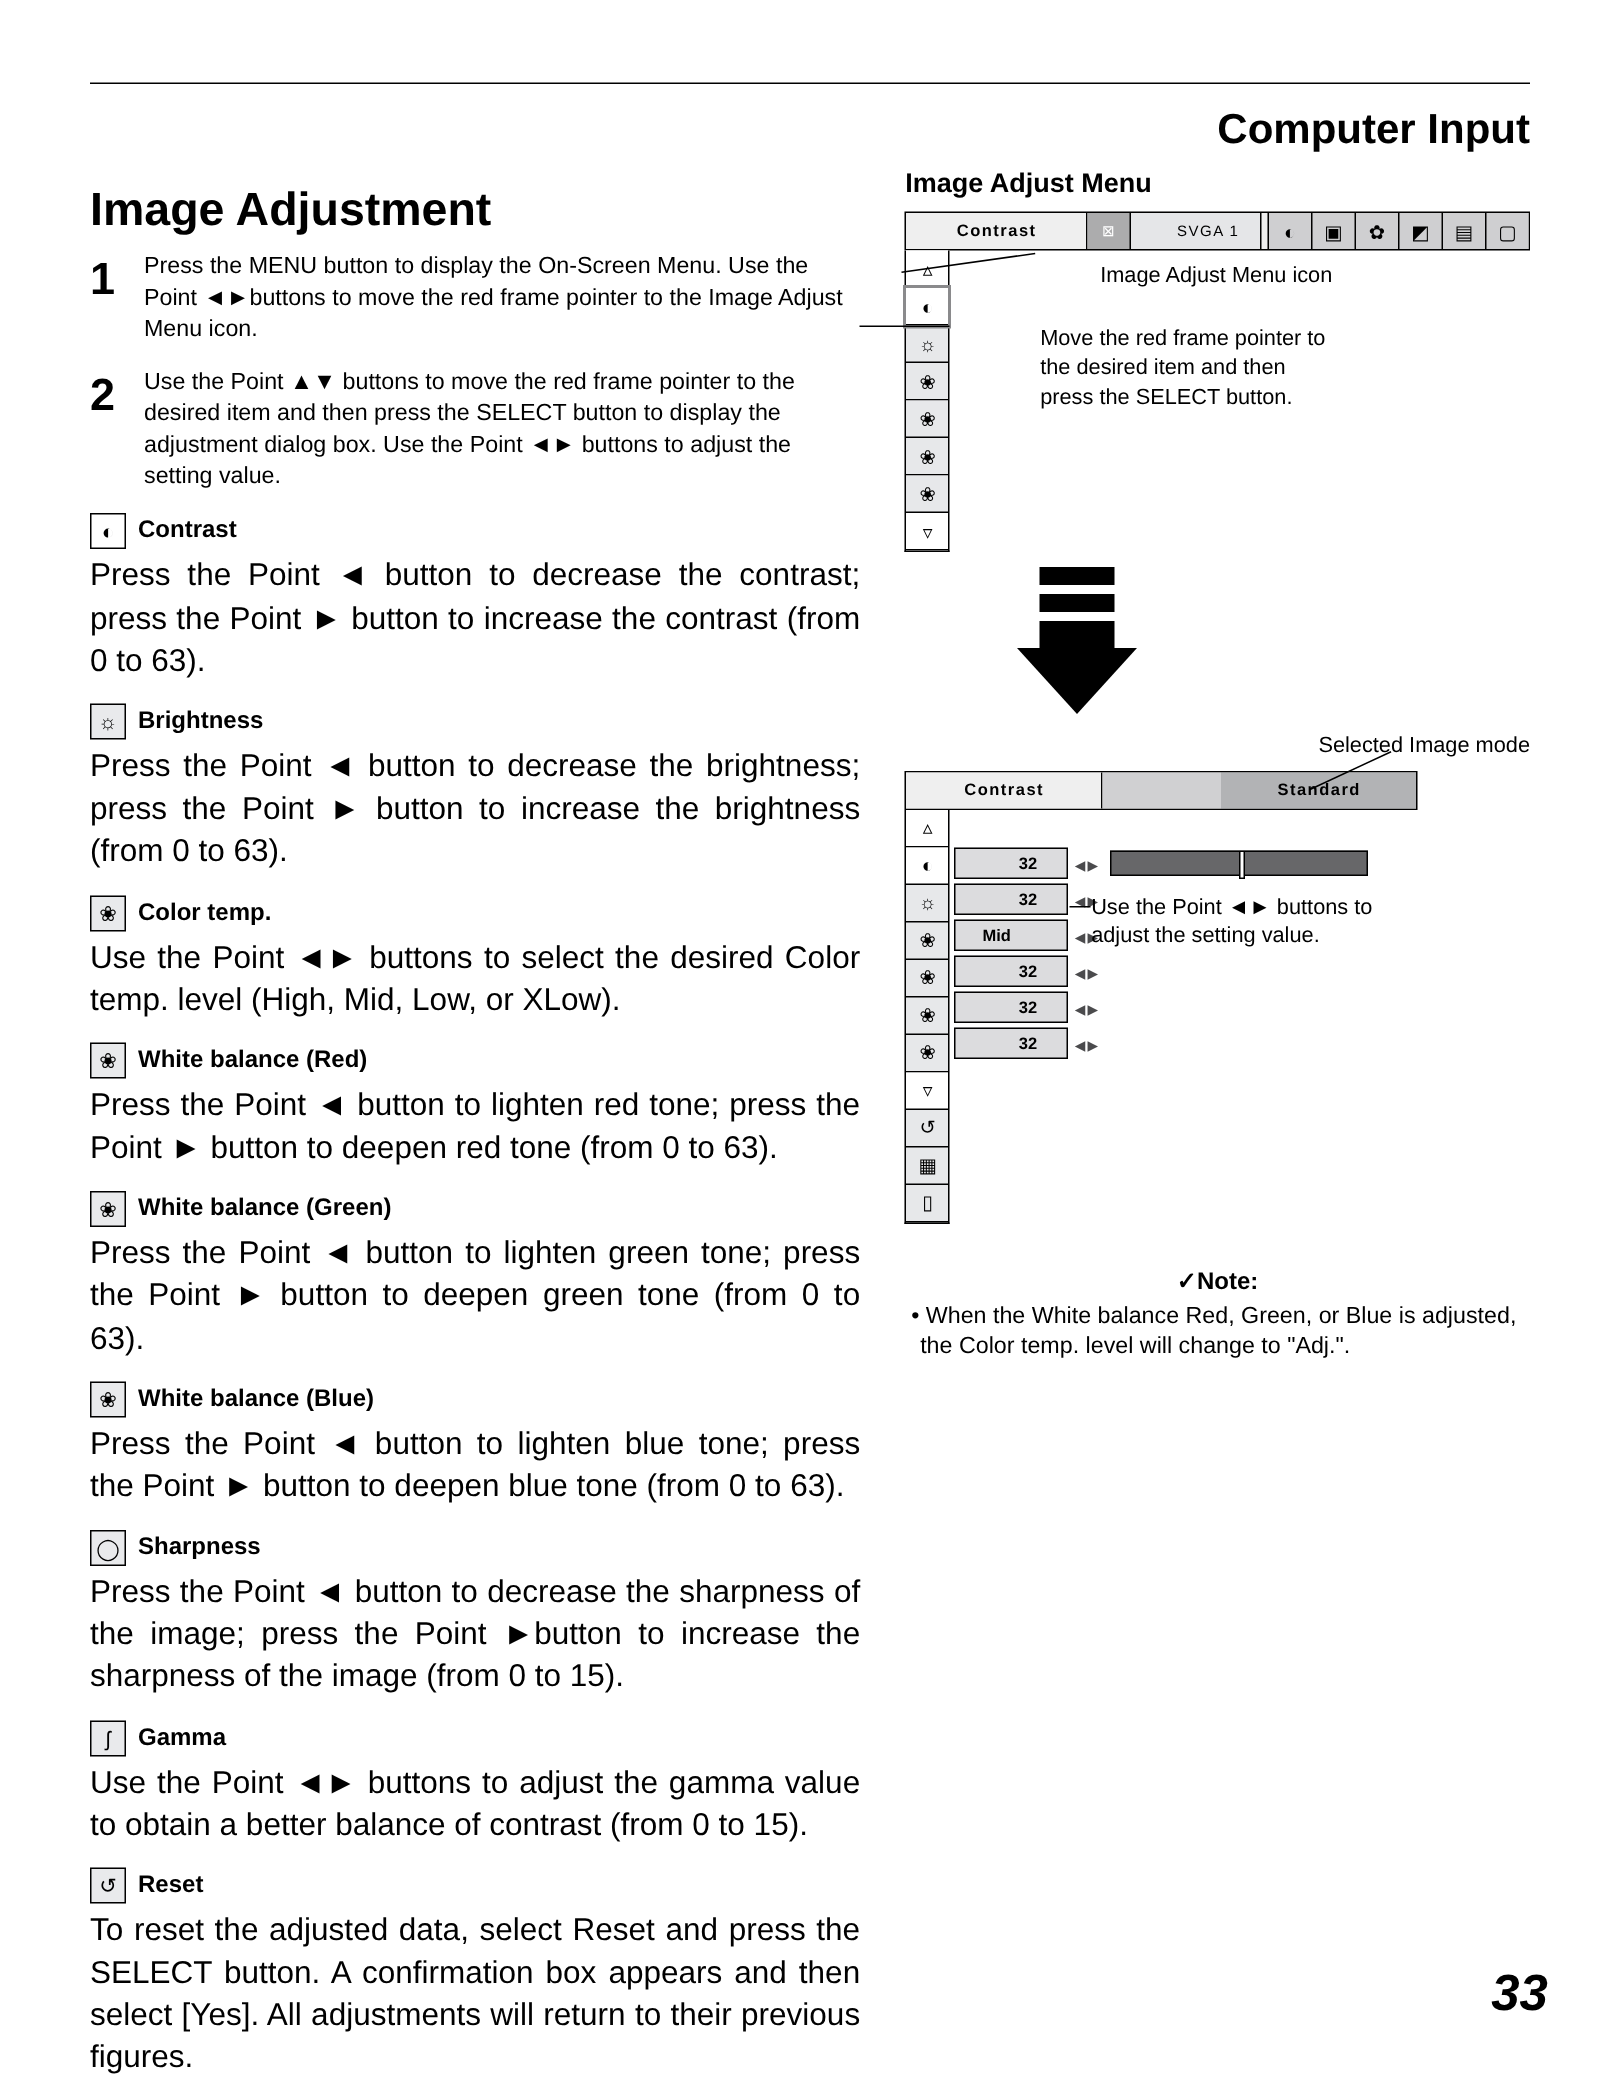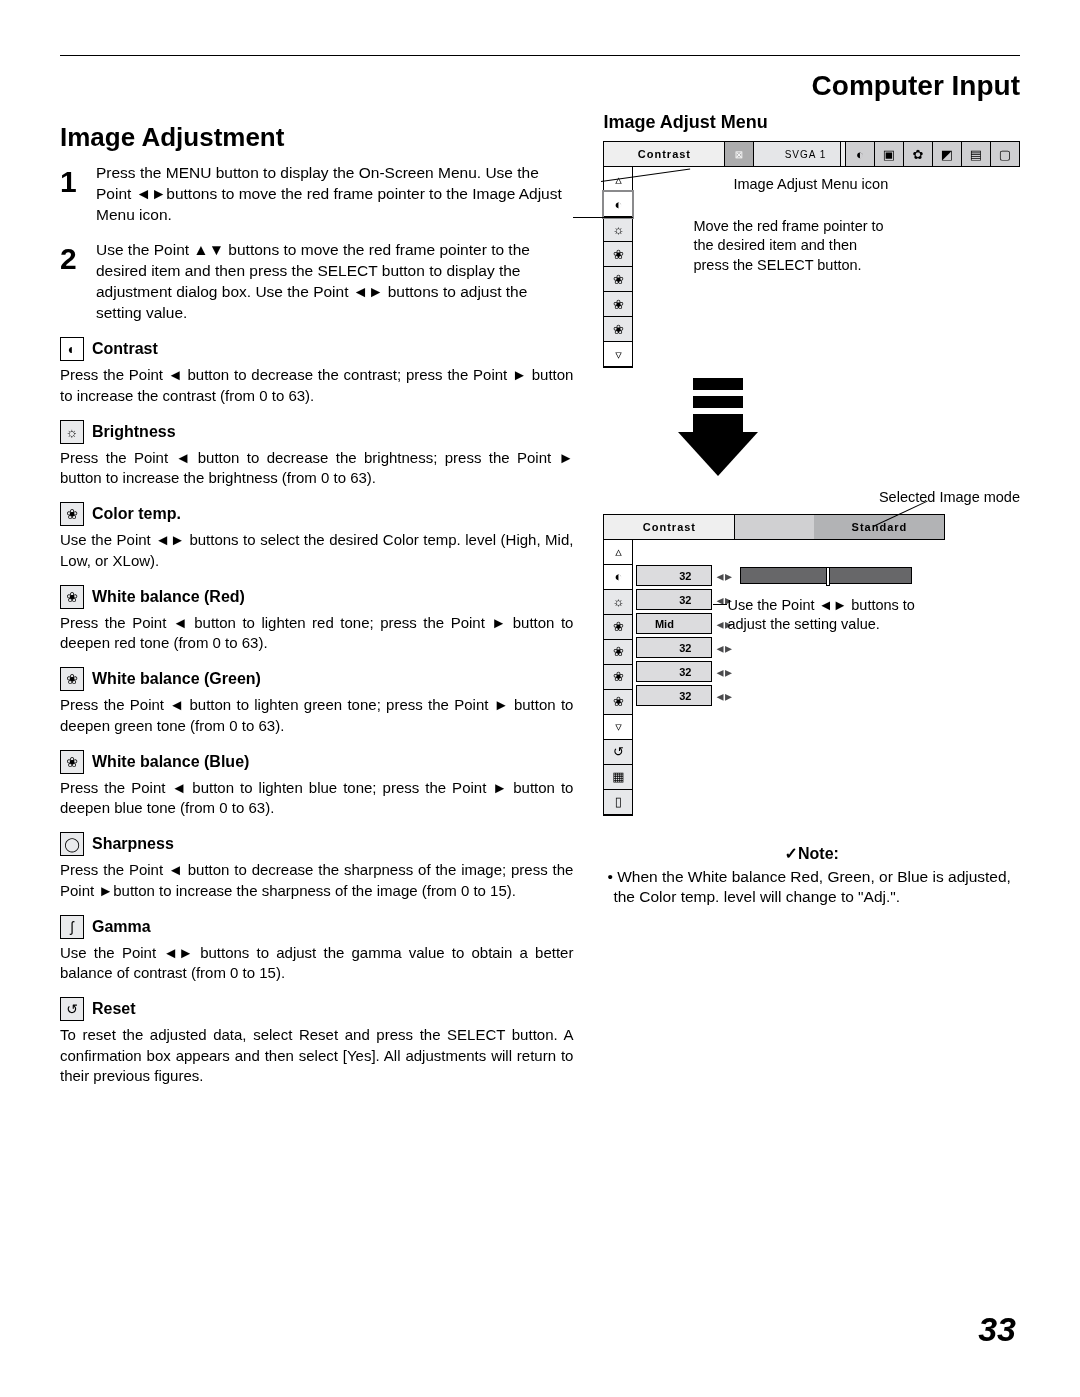--- a/index.html
+++ b/index.html
@@ -5,32 +5,32 @@
   html, body { margin:0; padding:0; }
   body { font-family: Arial, Helvetica, sans-serif; color:#000; background:#fff; }
   .page { width:1080px; height:1397px; position:relative; box-sizing:border-box; padding:55px 60px 40px 60px; }
   .rule { border-top:1.5px solid #000; margin:0 0 8px 0; }
   .header-row { display:flex; justify-content:flex-end; align-items:baseline; }
   .header-title { font-size:28px; font-weight:bold; margin-top:6px; }
   .main { display:flex; gap:30px; margin-top:10px; }
   .left-col { width:530px; }
   .right-col { width:430px; }
 
-  .section-title { font-size:26px; font-weight:bold; margin:10px 0 10px 0; }
+  .section-title { font-size:31px; font-weight:bold; margin:10px 0 10px 0; }
 
   .step { display:flex; align-items:flex-start; margin:4px 0 14px 0; }
   .step-num { font-size:30px; font-weight:bold; width:36px; line-height:1; padding-top:4px; }
   .step-text { flex:1; font-size:15.5px; line-height:1.35; }
 
   .item { margin:14px 0 4px 0; }
   .item-head { display:flex; align-items:center; gap:8px; margin-bottom:4px; }
   .item-icon { width:22px; height:22px; border:1px solid #000; display:flex; align-items:center; justify-content:center; font-size:14px; background:#fff; }
   .item-icon.gray { background:#e9eaec; }
   .item-title { font-size:16px; font-weight:bold; }
-  .item-body { font-size:15px; line-height:1.35; text-align:justify; }
+  .item-body { font-size:21px; line-height:1.35; text-align:justify; }
 
   .right-heading { font-size:18px; font-weight:bold; margin-top:0; margin-bottom:8px; }
 
   .menu-bar { display:flex; align-items:stretch; border:1px solid #000; height:24px; background:#eee; }
   .menu-label { width:120px; border-right:1px solid #000; background:#efefef; font-size:11px; font-weight:bold; display:flex; align-items:center; justify-content:center; letter-spacing:1px; }
   .menu-slot { width:28px; border-right:1px solid #000; background:#d2d4d6; display:flex; align-items:center; justify-content:center; font-size:10px; letter-spacing:1px; }
   .menu-slot.dark { background:#acacad; color:#fff; }
   .menu-icon { width:28px; border-left:1px solid #000; background:#cfcfd1; display:flex; align-items:center; justify-content:center; font-size:13px; }
   .menu-icons-right { display:flex; margin-left:auto; }
 
@@ -57,21 +57,21 @@
   .adjust-body { flex:1; display:flex; flex-direction:column; }
   .adjust-row { height:24px; display:flex; align-items:center; }
   .value-box { width:54px; height:19px; border:1px solid #000; background:#dcdcde; font-size:11px; font-weight:bold; display:flex; align-items:center; justify-content:flex-end; padding-right:20px; margin-left:3px; }
   .lr-arrows { font-size:14px; letter-spacing:1.5px; color:#4b4b4d; margin-left:4px; }
   .slider { width:170px; height:15px; border:1px solid #000; background:#676769; margin-left:6px; position:relative; }
   .slider .marker { position:absolute; left:50%; top:-1px; height:17px; width:2px; background:#fff; border:1px solid #000; }
 
   .note-title { font-size:16px; font-weight:bold; margin:28px 0 4px 0;text-align:center; }
   .note-body { font-size:15.5px; line-height:1.35; padding-left:10px; text-indent:-6px; }
 
-  .page-num { position:absolute; right:64px; bottom:48px; font-size:34px; font-weight:bold; font-style:italic; }
+  .page-num { position:absolute; right:48px; bottom:48px; font-size:34px; font-weight:bold; font-style:italic; }
 </style>
 </head>
 <body>
 
 <div class="page">
   <div class="rule"></div>
   <div class="header-row">
     <div class="header-title">Computer Input</div>
   </div>
 

